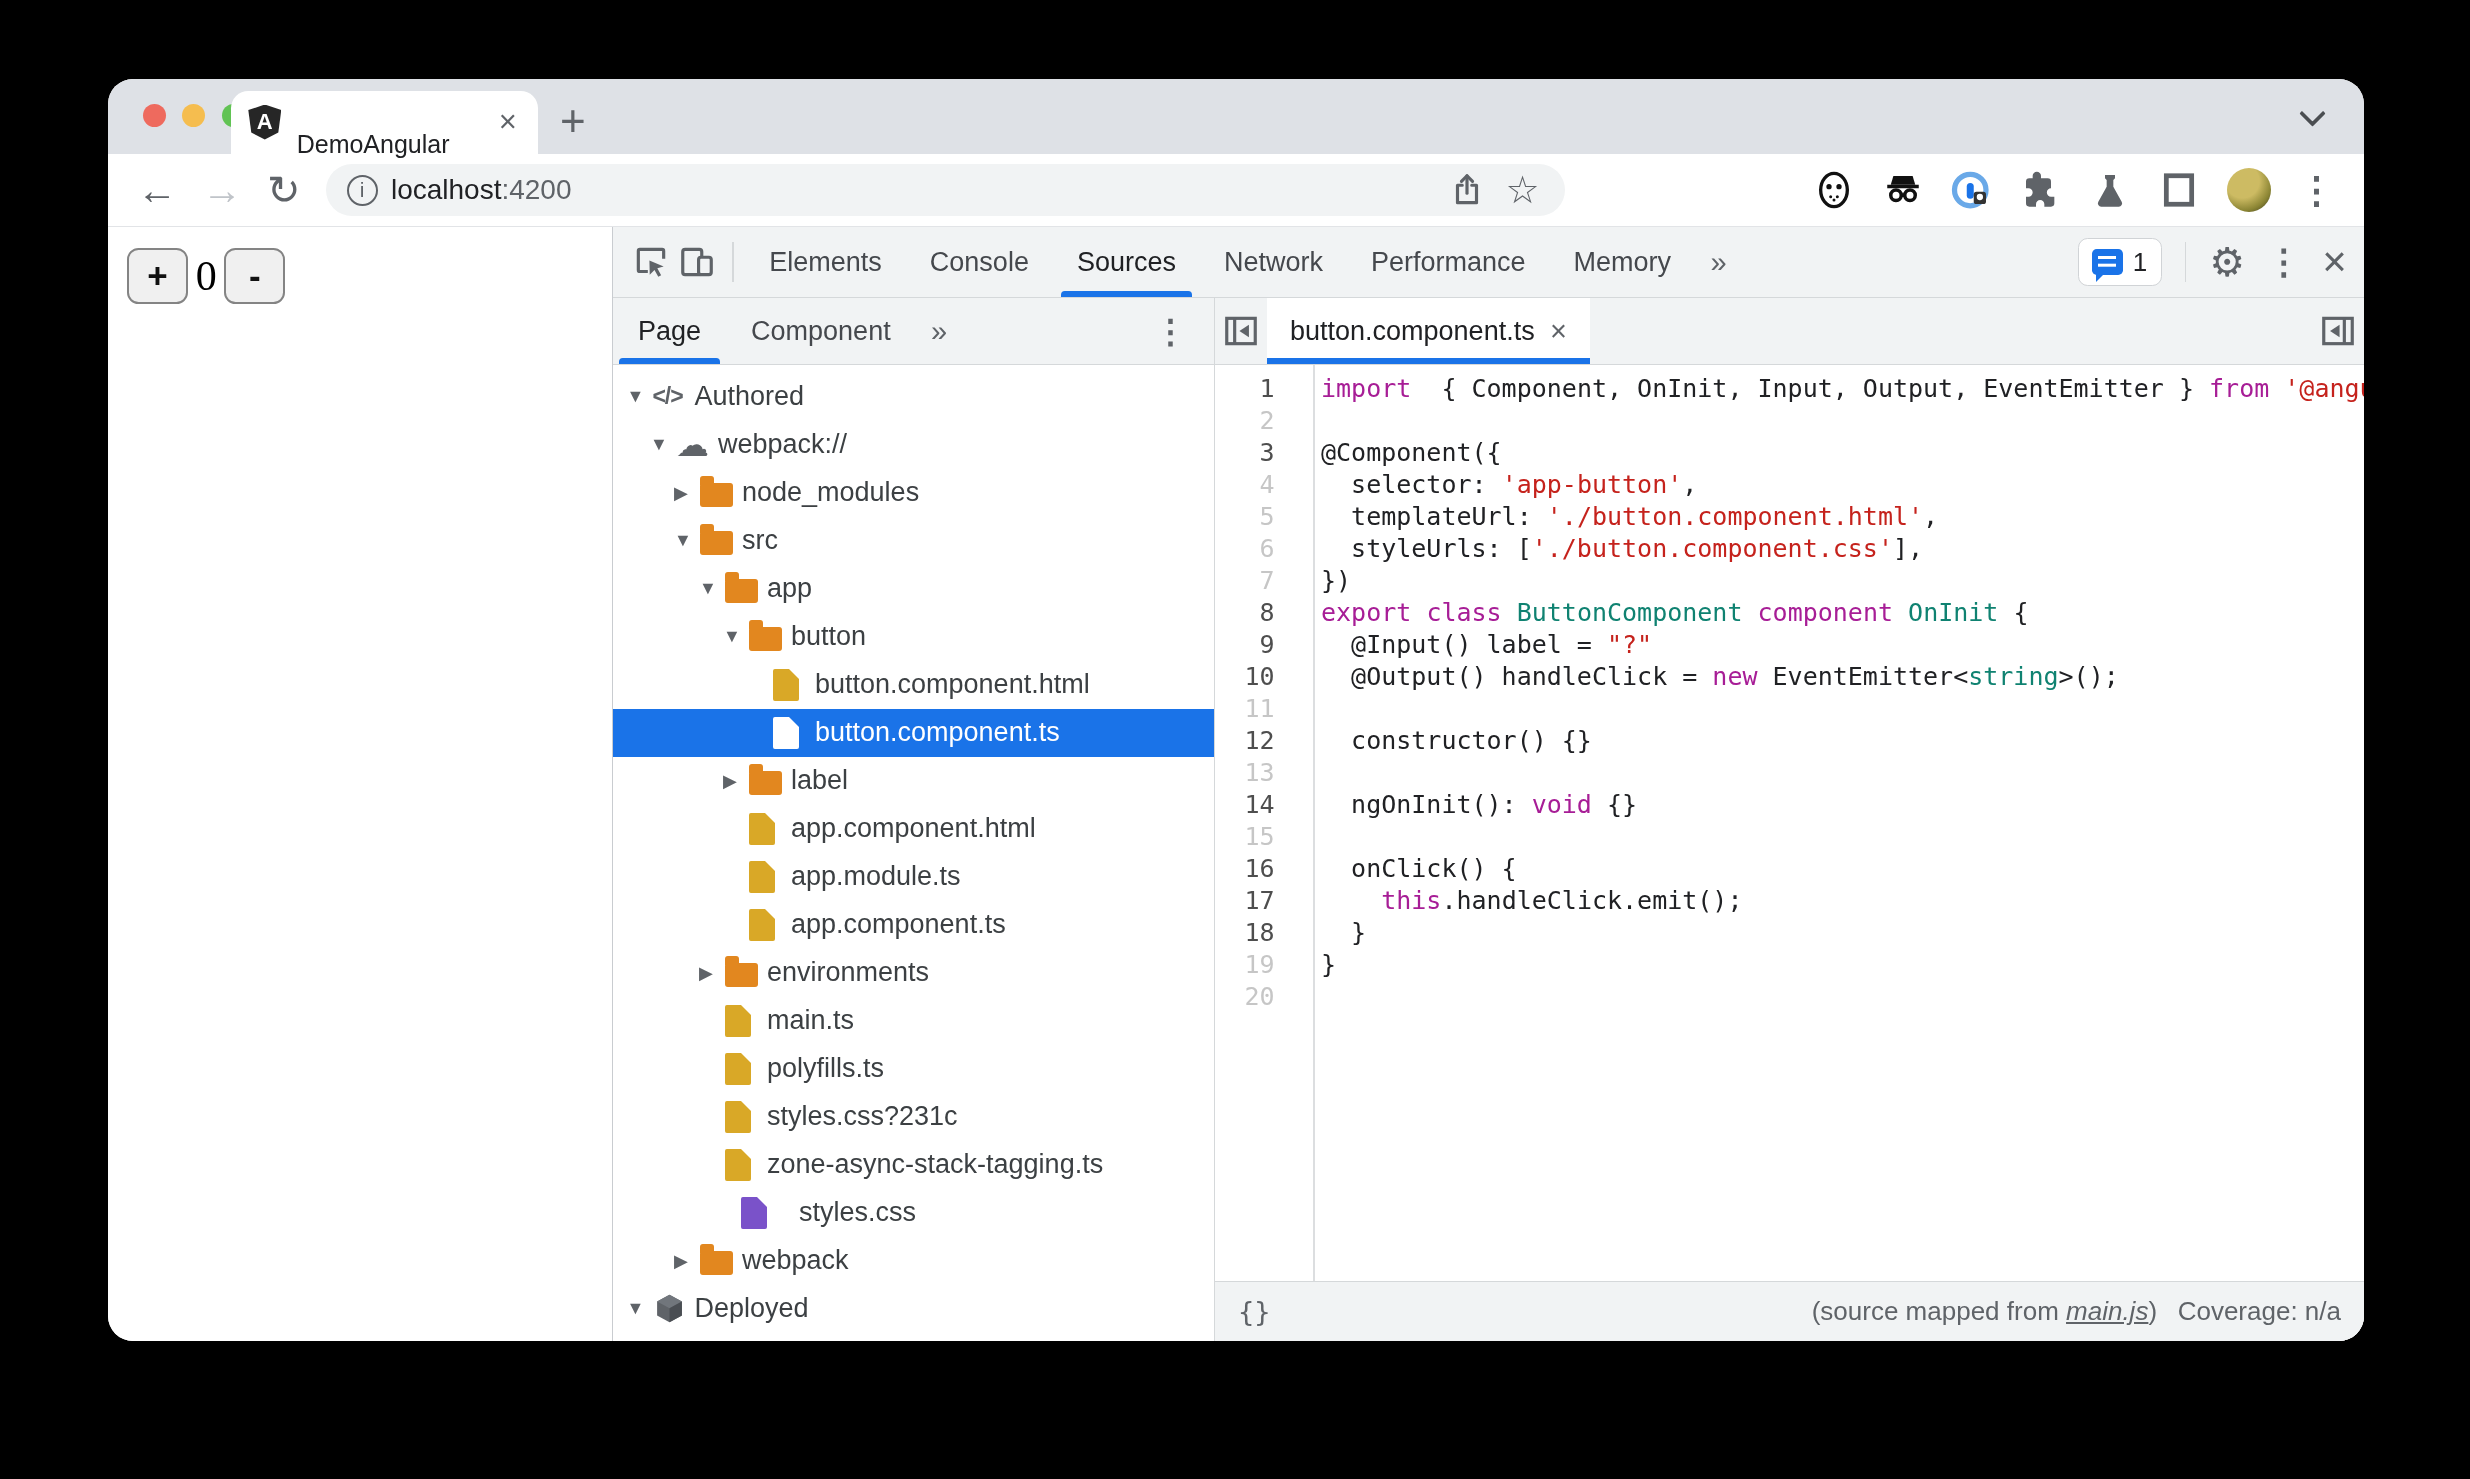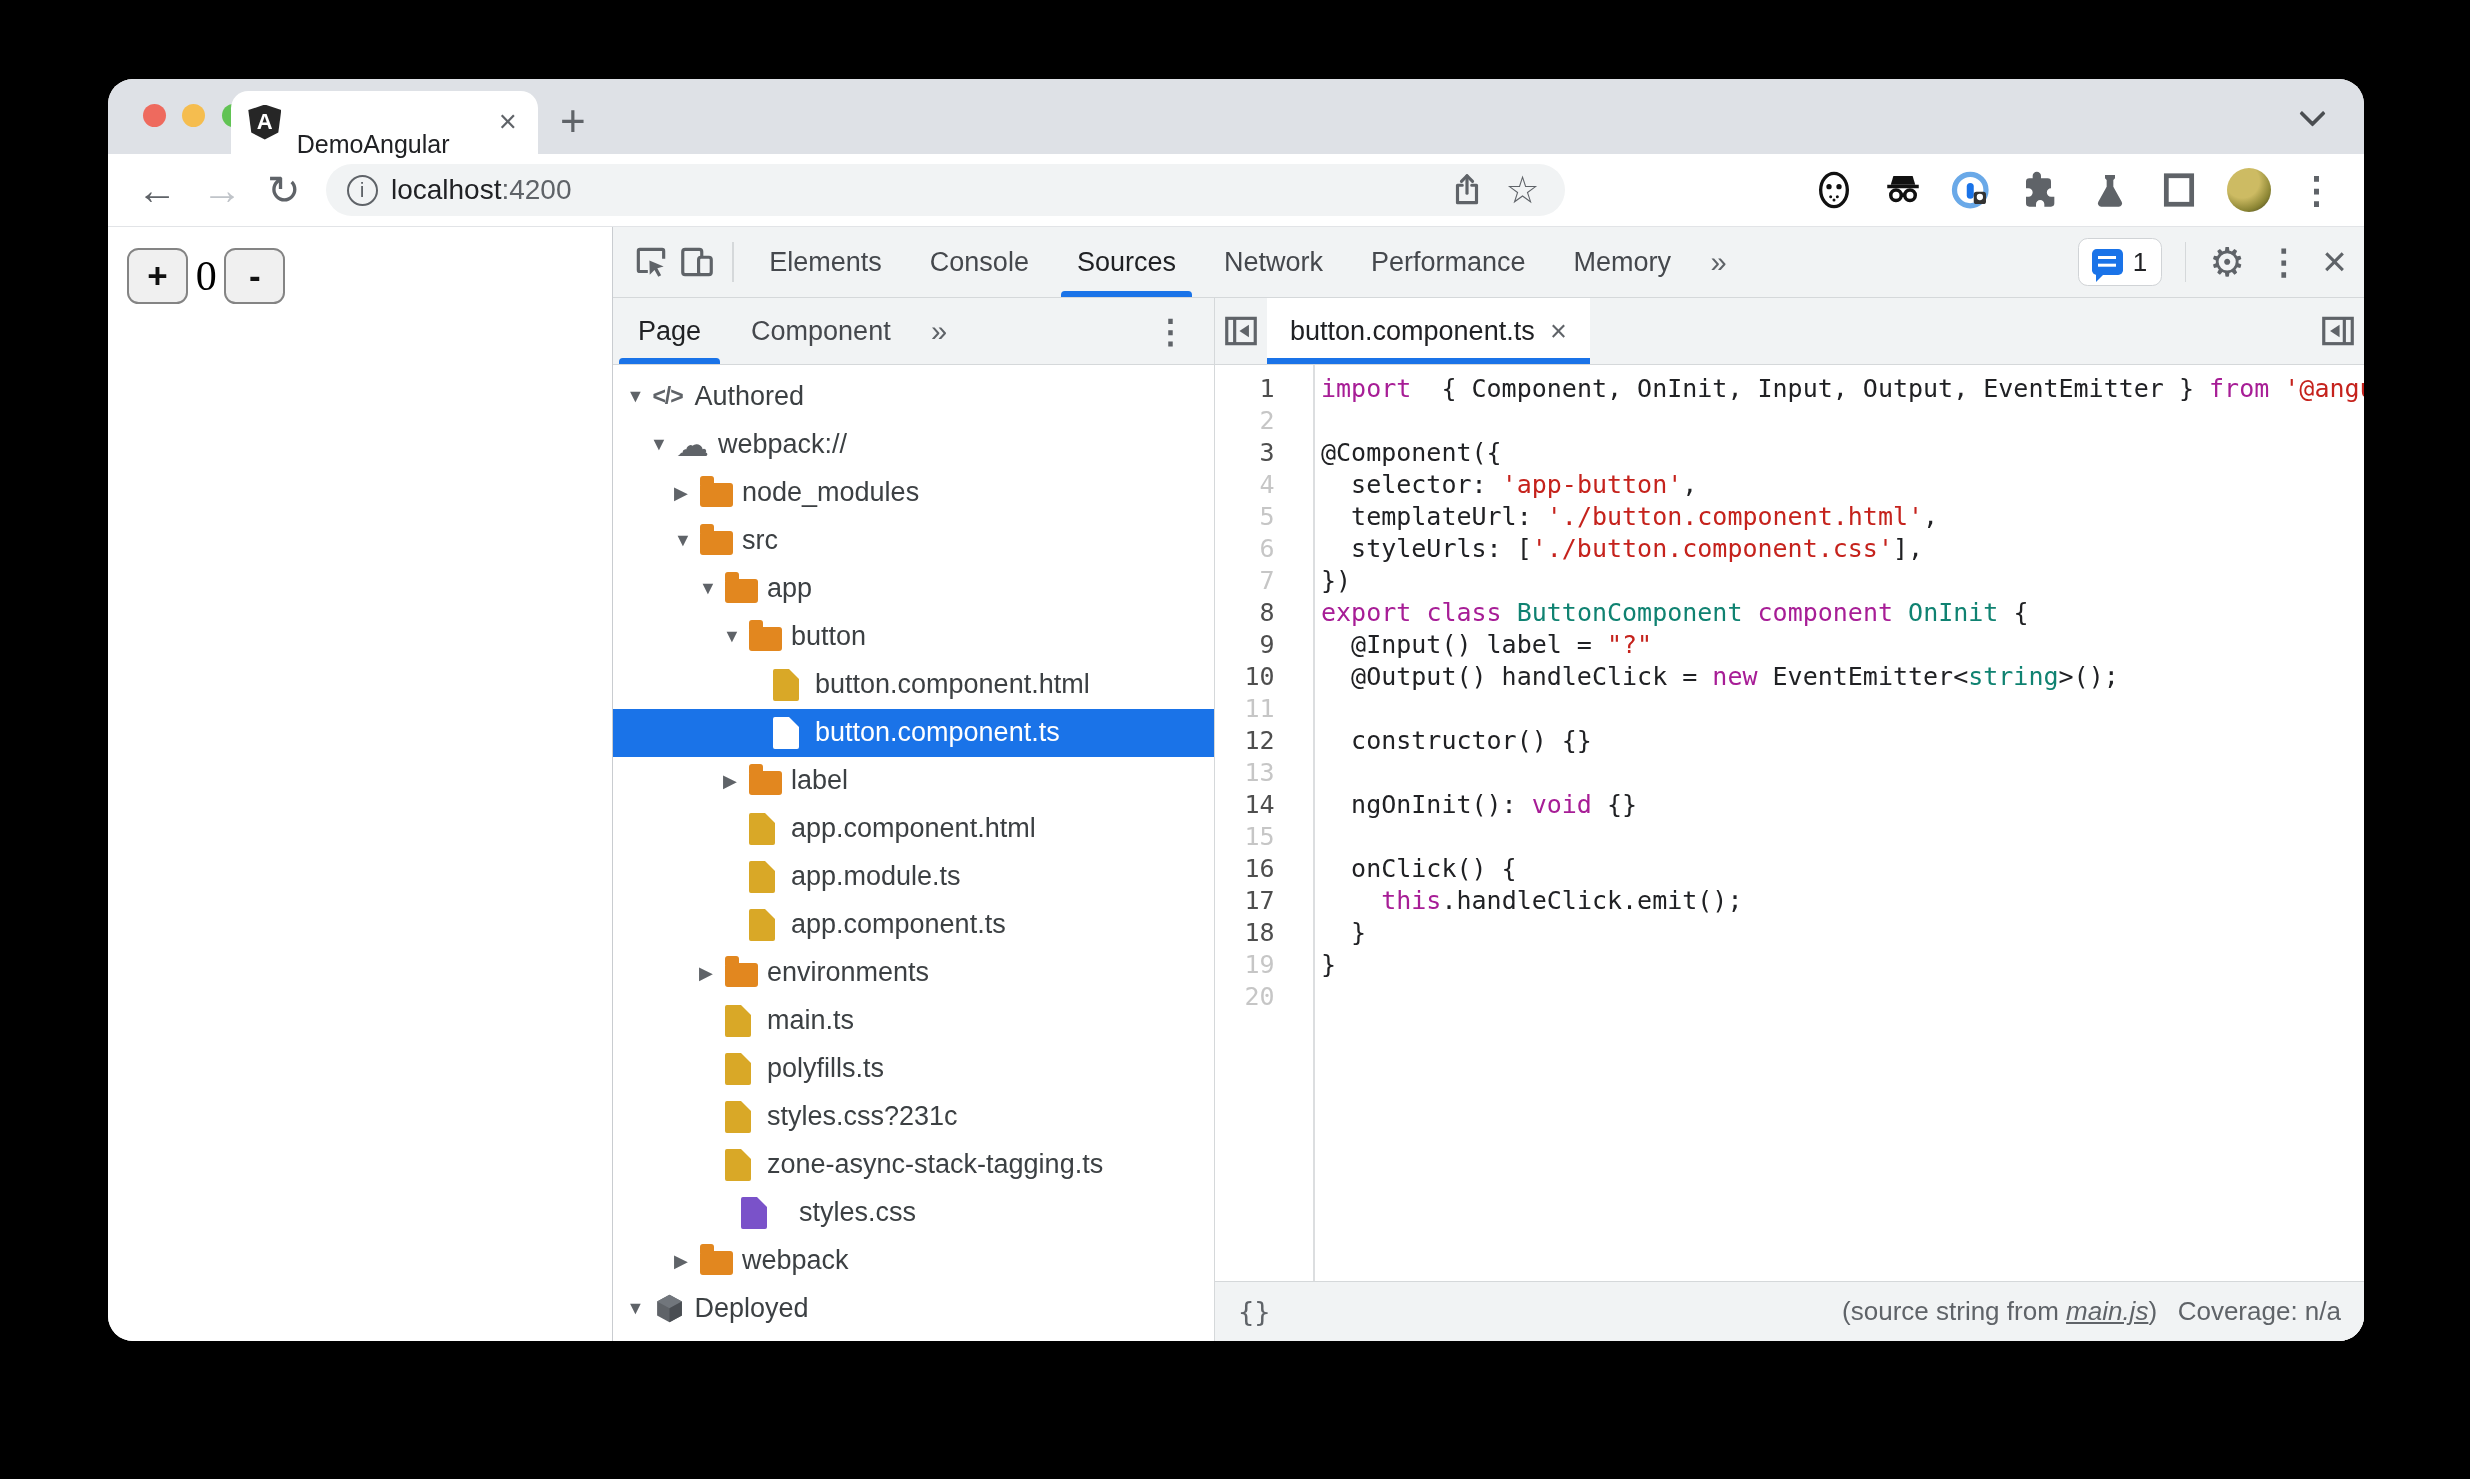--- a/index.html
+++ b/index.html
@@ -448,21 +448,21 @@
               <div class="code-line"><span class="ln d">14</span><span class="ct"><span>  ngOnInit(): </span><span class="kw">void</span><span> {}</span></span></div>
               <div class="code-line"><span class="ln l">15</span><span class="ct"></span></div>
               <div class="code-line"><span class="ln d">16</span><span class="ct"><span>  onClick() {</span></span></div>
               <div class="code-line"><span class="ln d">17</span><span class="ct"><span>    </span><span class="kw">this</span><span>.handleClick.emit();</span></span></div>
               <div class="code-line"><span class="ln d">18</span><span class="ct"><span>  }</span></span></div>
               <div class="code-line"><span class="ln l">19</span><span class="ct"><span>}</span></span></div>
               <div class="code-line"><span class="ln l">20</span><span class="ct"></span></div>
             </div>
           <div class="statusbar">
             <span class="pretty">{}</span>
-            <span class="sb-right"><span>(source string from </span><span class="sb-link">main.js</span><span>) </span><span class="sb-coverage">Coverage: n/a</span></span>
+            <span class="sb-right"><span>(source mapped from </span><span class="sb-link">main.js</span><span>) </span><span class="sb-coverage">Coverage: n/a</span></span>
           </div>
         </div>
       </div>
 
     </div>
   </div>
 </div>
 
 
 </body></html>

